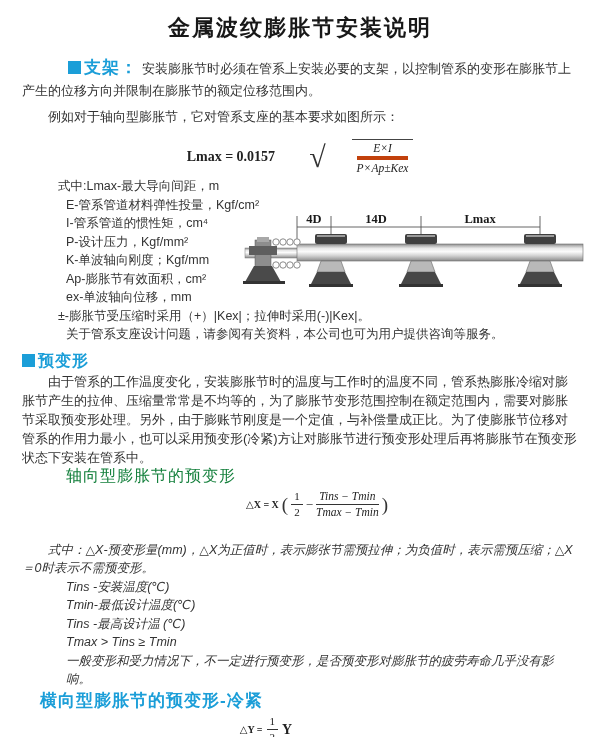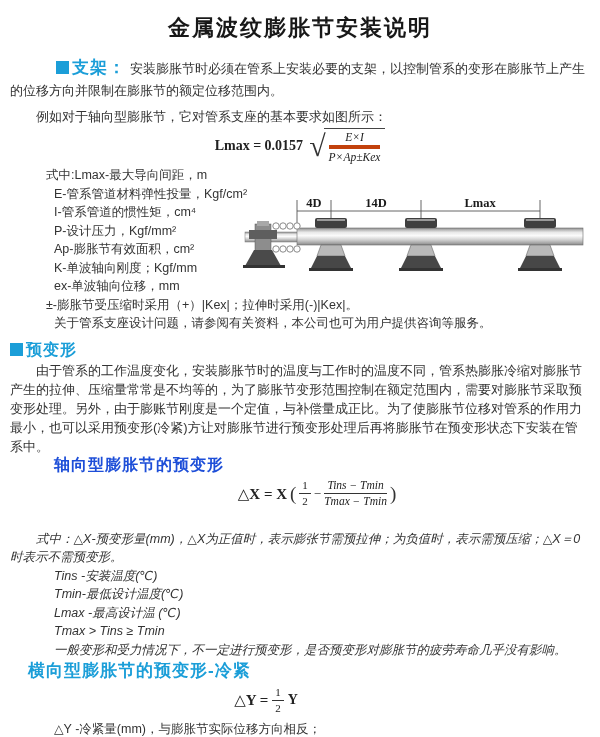--- a/index.html
+++ b/index.html
@@ -1,20 +1,20 @@
 <!DOCTYPE html>
 <html><head>
 <meta charset="utf-8">
 <style>
   html,body{margin:0;padding:0;background:#ffffff;}
   .page{
     position:relative;
     width:600px;height:737px;
     box-sizing:border-box;
-    padding:0 10px;
+    padding:0 22px;
     background:#fff;
     font-family:"Liberation Sans","DejaVu Sans",sans-serif;
     color:#333;
     overflow:hidden;
   }
   .title{
     margin:14px 0 0;
     text-align:center;
     font-size:22px;line-height:28px;
     font-weight:bold;color:#181818;
@@ -29,51 +29,51 @@
   }
   .sec-inline-head{
     color:#1b9ed8;font-weight:bold;font-size:17px;
     margin-right:4px;letter-spacing:1px;
   }
   
   .formula{
     font-family:"Liberation Serif","DejaVu Serif",serif;color:#222;
     display:flex;justify-content:center;align-items:center;
   }
-  .f1{margin-top:1px;height:36px;}
+  .f1{margin-top:12px;height:36px;gap:28px;}
   .f1-lhs{font-weight:bold;font-size:14px;margin-right:6px;}
   .sqrt-sym{font-size:30px;line-height:30px;font-weight:400;margin-right:-2px;color:#333;}
   .sqrt-body{display:inline-block;border-top:1.5px solid #444;padding:1px 5px 0;}
   .sqrt-num{display:block;text-align:center;font-style:italic;font-size:11.5px;line-height:14px;border-bottom:4px solid #c2410c;padding:0 10px 1px;}
   .sqrt-den{display:block;text-align:center;font-style:italic;font-size:11.5px;line-height:14px;padding-top:1px;}
   .f2{margin-top:5px;height:30px;position:relative;left:17px;gap:3px;}
   .f3{margin-top:7px;height:24px;position:relative;left:-34px;gap:4px;}
-  .fx-lhs{font-weight:bold;font-size:15px;text-align:right;}
+  .fx-lhs{font-weight:bold;font-size:10px;text-align:right;}
   .paren{font-size:19px;font-weight:400;color:#333;}
   .op{font-size:13px;}
   .sfrac{display:inline-flex;flex-direction:column;align-items:center;font-size:11px;line-height:13px;}
   .sf-num{border-bottom:1px solid #333;padding:0 3px 1px;}
   .sf-den{padding-top:1px;}
   .ital{font-style:italic;font-size:11.5px;}
   .f3 .fx-rhs{font-weight:bold;font-size:14px;}
   
   .defs{margin-top:2px;font-size:12.5px;line-height:18.5px;}
   .def{margin-left:44px;}
   .def.lvl1{margin-left:36px;}
   
   .sec-head-block{margin-top:8px;font-size:16px;line-height:18px;font-weight:bold;color:#1b9ed8;letter-spacing:1px;}
   .p-pre{margin-top:2px;text-indent:26px;line-height:19px;}
-  .h-axial{margin:0 0 0 44px;font-size:16px;line-height:18px;font-weight:bold;color:#1d4ed8;letter-spacing:1px;}
+  .h-axial{margin:0 0 0 44px;font-size:16px;line-height:18px;font-weight:normal;color:#15803d;letter-spacing:1px;}
   .axial-notes{margin-top:21px;font-size:12.5px;line-height:18.5px;font-style:italic;}
   .note-para{text-indent:26px;}
   .note-line{margin-left:44px;}
   .h-trans{margin:2px 0 0 18px;font-size:17px;line-height:20px;font-weight:bold;color:#1b9ed8;letter-spacing:1px;}
   .p-last{margin:8px 0 0 44px;font-size:12.5px;line-height:18px;}
   
-  .diagram{position:absolute;left:243px;top:192px;width:352px;height:100px;}
+  .diagram{position:absolute;left:243px;top:208px;width:352px;height:100px;}
   .diagram svg{display:block;}
   .dim-label{font-family:"Liberation Serif","DejaVu Serif",serif;font-weight:bold;font-size:12.5px;fill:#1a1a1a;}
 </style>
 </head>
 <body>
 
 <div class="page">
 
   <h1 class="title">金属波纹膨胀节安装说明</h1>
 
@@ -90,22 +90,22 @@
       <span class="sqrt-num">E×I</span>
       <span class="sqrt-den">P×Ap±Kex</span>
     </span>
   </div>
 
   <div class="defs">
     <div class="def lvl1">式中:Lmax-最大导向间距，m</div>
     <div class="def">E-管系管道材料弹性投量，Kgf/cm²</div>
     <div class="def">I-管系管道的惯性矩，cm⁴</div>
     <div class="def">P-设计压力，Kgf/mm²</div>
+    <div class="def">K-单波轴向刚度；Kgf/mm</div>
     <div class="def">Ap-膨胀节有效面积，cm²</div>
-    <div class="def">K-单波轴向刚度；Kgf/mm</div>
     <div class="def">ex-单波轴向位移，mm</div>
     <div class="def lvl1">±-膨胀节受压缩时采用（+）|Kex|；拉伸时采用(-)|Kex|。</div>
     <div class="def">关于管系支座设计问题，请参阅有关资料，本公司也可为用户提供咨询等服务。</div>
   </div>
 
   <div class="diagram">
     <svg width="352" height="100" viewBox="0 0 352 100">
       <defs>
         <linearGradient id="pg" x1="0" y1="0" x2="0" y2="1">
           <stop offset="0" stop-color="#8f8f8f"></stop>
@@ -192,21 +192,21 @@
       <span class="sf-num">Tins − Tmin</span>
       <span class="sf-den">Tmax − Tmin</span>
     </span>
     <span class="paren">)</span>
   </div>
 
   <div class="axial-notes">
     <div class="note-para">式中：△X-预变形量(mm)，△X为正值时，表示膨张节需预拉伸；为负值时，表示需预压缩；△X＝0时表示不需预变形。</div>
     <div class="note-line">Tins -安装温度(℃)</div>
     <div class="note-line">Tmin-最低设计温度(℃)</div>
-    <div class="note-line">Lmax -最高设计温 (℃)</div>
+    <div class="note-line">Tins -最高设计温 (℃)</div>
     <div class="note-line">Tmax &gt; Tins ≥ Tmin</div>
     <div class="note-line">一般变形和受力情况下，不一定进行预变形，是否预变形对膨胀节的疲劳寿命几乎没有影响。</div>
   </div>
 
   <h2 class="h-trans">横向型膨胀节的预变形-冷紧</h2>
 
   <div class="formula f3">
     <span class="fx-lhs">△Y =</span>
     <span class="sfrac">
       <span class="sf-num">1</span>

